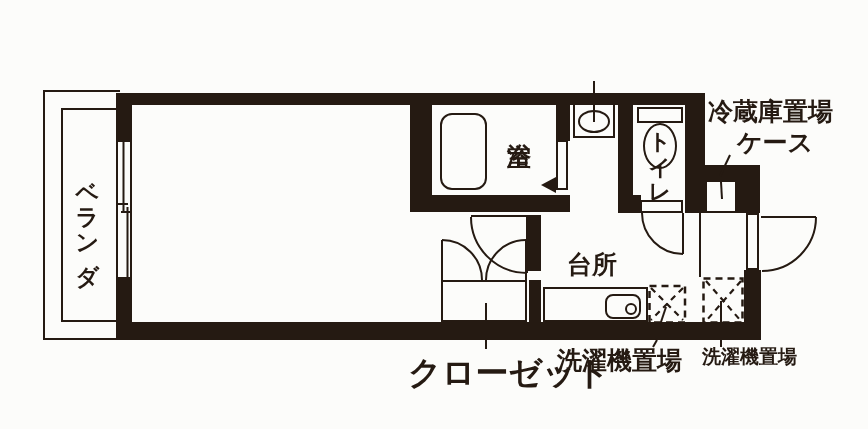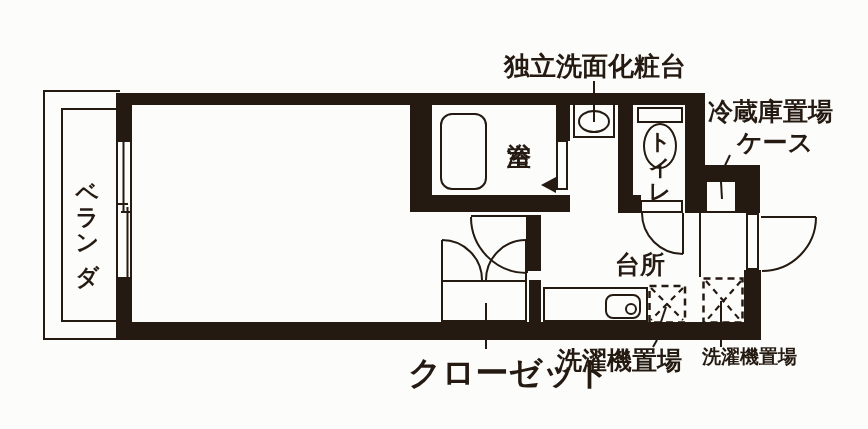--- a/index.html
+++ b/index.html
@@ -100,22 +100,21 @@
       <line x1="486" y1="340" x2="486" y2="349"></line>
       <line x1="666" y1="307" x2="661" y2="322"></line>
       <line x1="657" y1="340" x2="653" y2="347"></line>
       <line x1="721" y1="301" x2="721" y2="322"></line>
       <line x1="721" y1="340" x2="721" y2="347"></line>
     </g>
   </svg>
 
   <div class="lbl vert" style="left:506px;top:123px;font-size:24px;">浴室</div>
   <div class="lbl vert" style="left:648px;top:116px;font-size:22px;">トイレ</div>
-  <div class="lbl" style="left:567px;top:251px;font-size:25px;margin-left:48px;">台所</div>
+  <div class="lbl" style="left:567px;top:251px;font-size:25px;">台所</div>
 
-  <div class="lbl" style="left:504px;top:52px;font-size:26px;">独立洗面化粧台</div>
   <div class="lbl" style="left:708px;top:98px;font-size:25px;">冷蔵庫置場</div>
   <div class="lbl" style="left:737px;top:129px;font-size:25px;">ケース</div>
   <div class="lbl" style="left:408px;top:347px;font-size:33px;margin-top:8px;">クローゼット</div>
   <div class="lbl" style="left:557px;top:347px;font-size:25px;">洗濯機置場</div>
   <div class="lbl" style="left:702px;top:347px;font-size:19px;">洗濯機置場</div>
 
 </div>
 
 </body></html>

